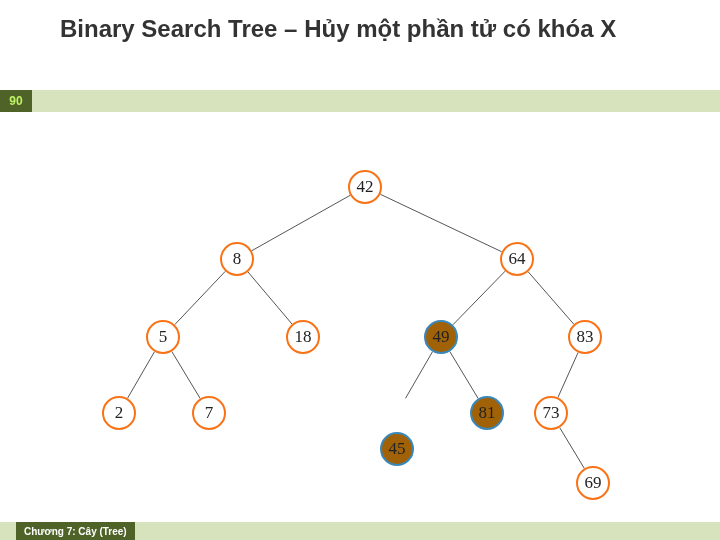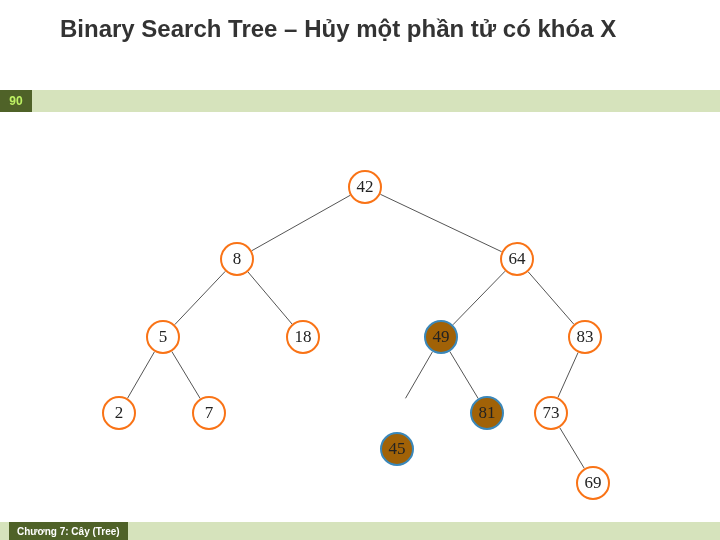--- a/index.html
+++ b/index.html
@@ -41,21 +41,21 @@
   }
   .node.hl {
     background: #a16207;
     border-color: #3a87b9;
   }
   .footer-bar {
     position: absolute; left: 0; bottom: 0; width: 720px; height: 18px;
     background: #d6e3bc;
   }
   .footer-box {
-    position: absolute; left: 9px; bottom: 0; height: 18px;
+    position: absolute; left: 16px; bottom: 0; height: 18px;
     background: #4f6228; color: #fff; font-size: 10px; font-weight: 600;
     display: flex; align-items: center; padding: 0 8px;
     white-space: nowrap;
   }
 </style>
 </head>
 <body>
 
 <div class="slide">
 

